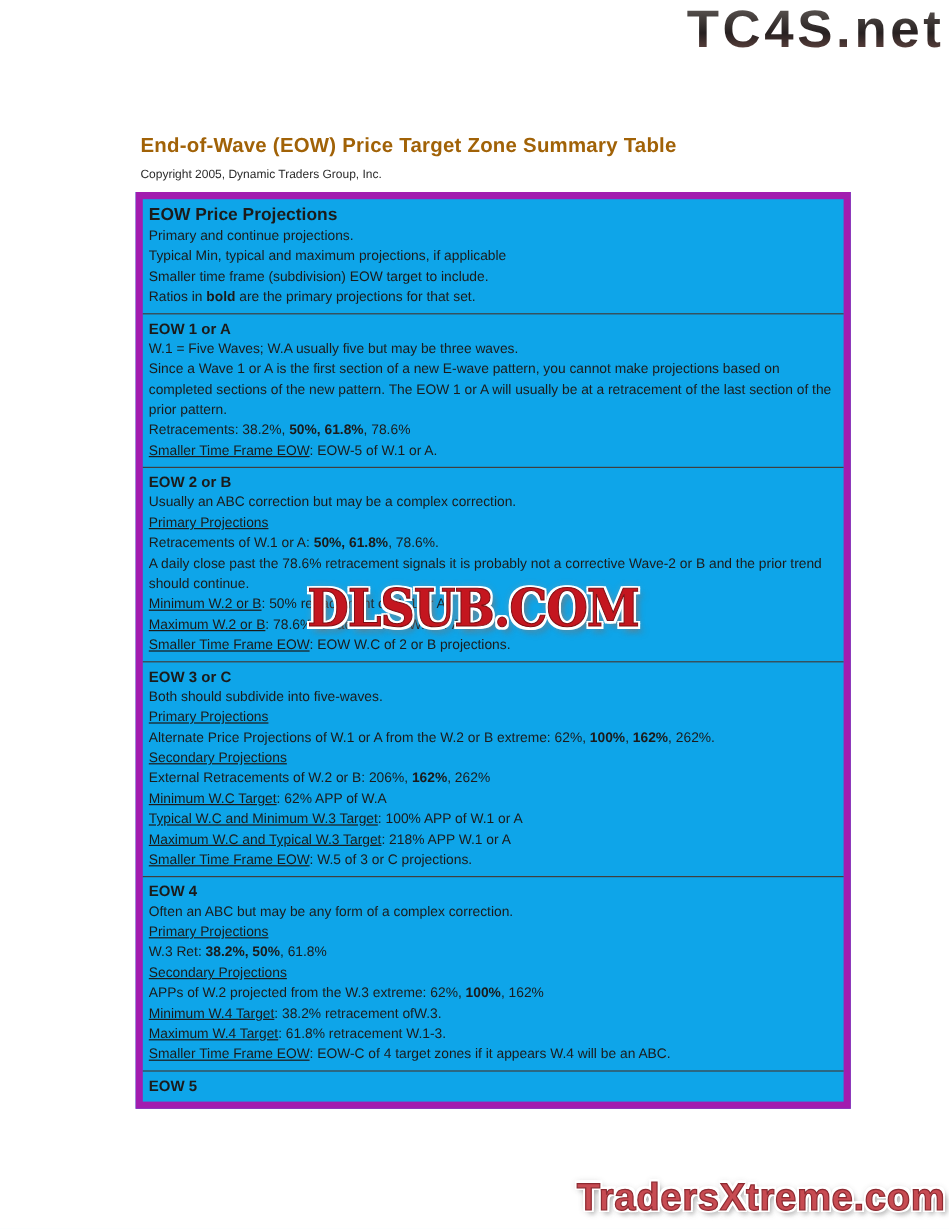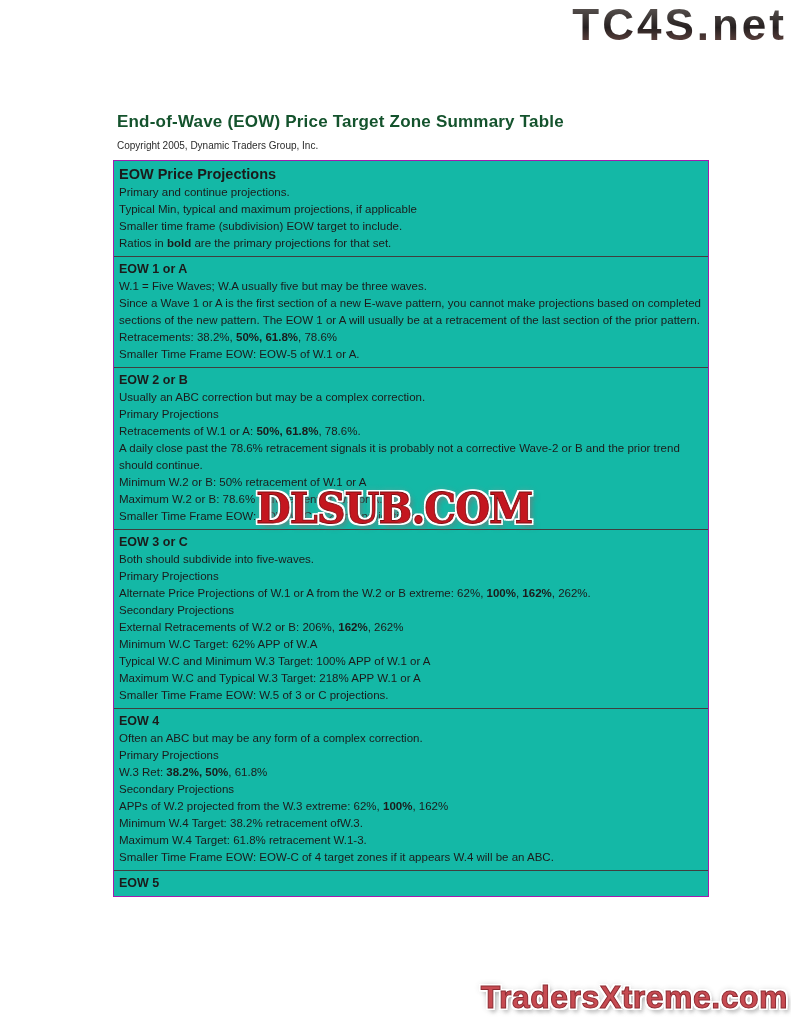--- a/index.html
+++ b/index.html
@@ -11,37 +11,37 @@
   .tc4s-logo{
     position:absolute;top:0px;right:4px;
     font-size:44px;font-weight:700;letter-spacing:3px;line-height:50px;
     background:linear-gradient(180deg,#6b6662 0%,#453f3d 30%,#262020 55%,#7c554f 100%);
     -webkit-background-clip:text;background-clip:text;color:transparent;
     filter:blur(0.4px);
     margin-left:44px;
   }
   .doc-title{
     position:absolute;left:117px;top:112px;
-    font-size:17px;font-weight:700;color:#14532d;letter-spacing:0.2px;
+    font-size:17px;font-weight:700;color:#a16207;letter-spacing:0.2px;
   }
   .copyright{
     position:absolute;left:117px;top:140px;
     font-size:10px;color:#2b2b2b;
   }
   .eow-table{
     position:absolute;left:113px;top:160px;width:596px;
-    border:1px solid #a21caf;box-sizing:border-box;background:#14b8a6;
+    border:6px solid #a21caf;box-sizing:border-box;background:#0ea5e9;
   }
   .section{padding:3px 4px 4px 5px;border-top:1px solid #3f3f3f;}
   .section:first-child{border-top:none;}
   .section-header{font-weight:700;font-size:12.5px;line-height:18px;}
   .section-header.large{font-size:14.5px;line-height:20px;}
   .line{font-size:11.5px;line-height:17px;}
   .b{font-weight:700;text-align:center;}
-  .u{}
+  .u{text-decoration:underline;}
   
   .dlsub-logo{
     position:absolute;left:256px;top:482px;
     font-family:"DejaVu Serif",serif;font-weight:700;
     font-size:40px;line-height:48px;letter-spacing:-1px;
     color:#c4161f;-webkit-text-stroke:0.8px #7c0d12;
     transform:scaleY(1.08);transform-origin:top left;
     text-shadow:
       -2px 0 0 #fff,2px 0 0 #fff,0 -2px 0 #fff,0 2px 0 #fff,
       -2px -2px 0 #fff,2px 2px 0 #fff,-2px 2px 0 #fff,2px -2px 0 #fff,

